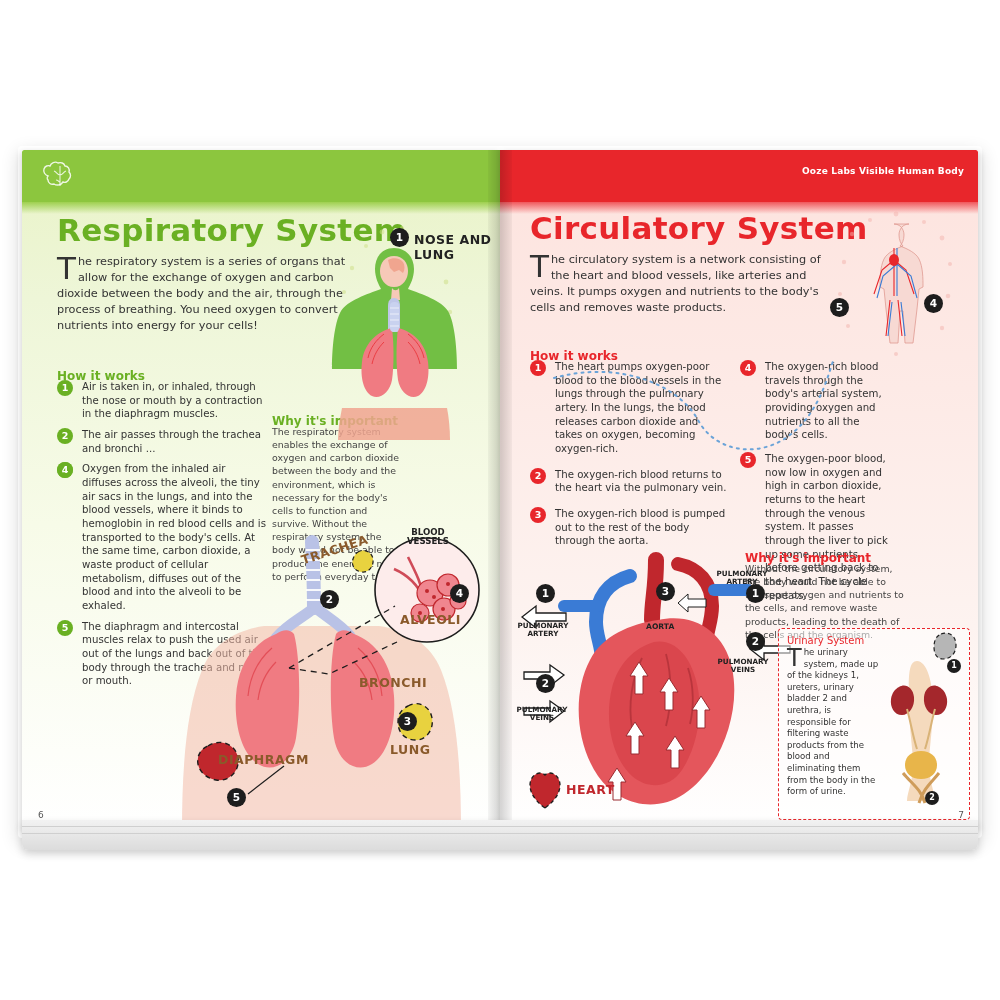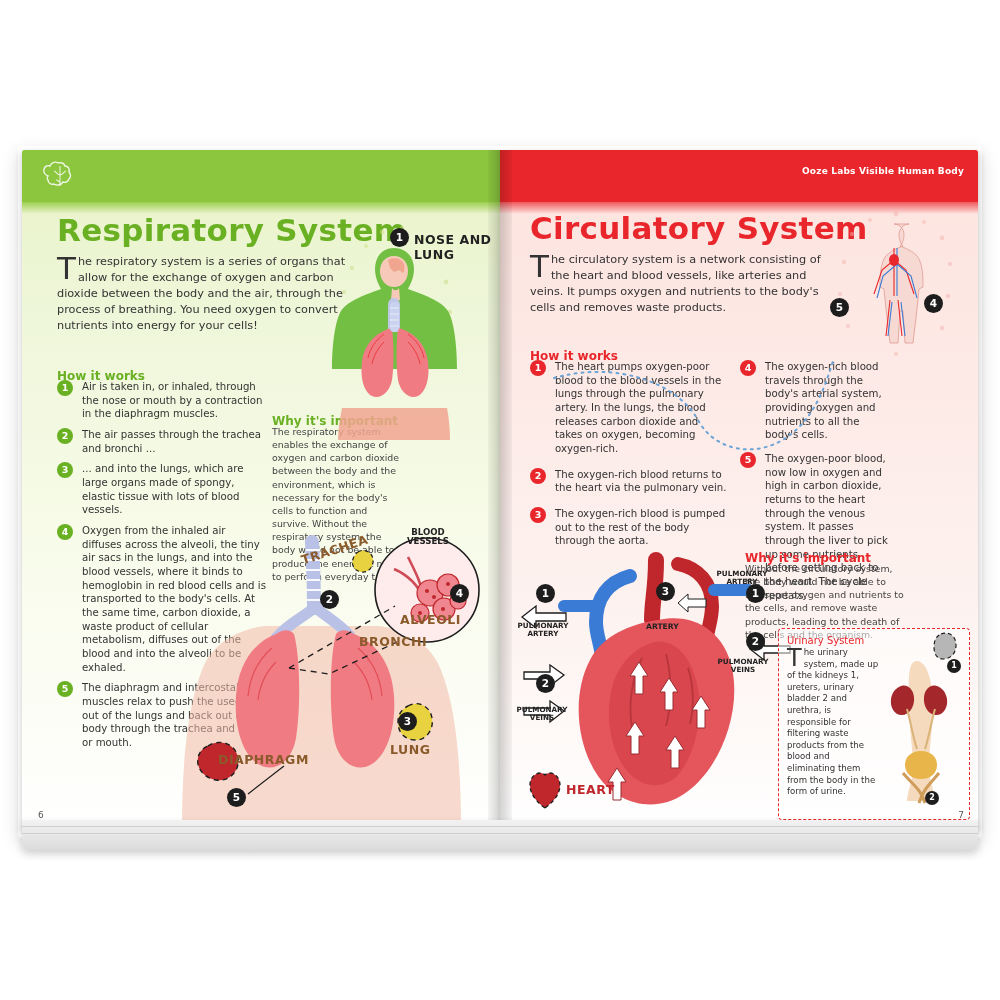--- a/index.html
+++ b/index.html
@@ -85,21 +85,21 @@
     <div class="body-text" style="position:absolute;left:35px;top:104px;width:295px;">
       <span class="dropcap">T</span>
       <span>he respiratory system is a series of organs that allow for the exchange of oxygen and carbon dioxide between the body and the air, through the process of breathing. You need oxygen to convert nutrients into energy for your cells!</span>
     </div>
 
     <div class="sec-head green" style="position:absolute;left:35px;top:210px;">How it works</div>
 
     <ol class="steps" style="position:absolute;left:35px;top:230px;width:210px;">
       <li><span class="num green">1</span><span>Air is taken in, or inhaled, through the nose or mouth by a contraction in the diaphragm muscles.</span></li>
       <li><span class="num green">2</span><span>The air passes through the trachea and bronchi ...</span></li>
-      <li><span class="num green">3</span><span>... and into the lungs, which are large organs made of spongy, elastic tissue with lots of blood vessels.</span></li>
+      <li><span class="num green">3</span></li>
       <li><span class="num green">4</span><span>Oxygen from the inhaled air diffuses across the alveoli, the tiny air sacs in the lungs, and into the blood vessels, where it binds to hemoglobin in red blood cells and is transported to the body's cells. At the same time, carbon dioxide, a waste product of cellular metabolism, diffuses out of the blood and into the alveoli to be exhaled.</span></li>
       <li><span class="num green">5</span><span>The diaphragm and intercostal muscles relax to push the used air out of the lungs and back out of the body through the trachea and nose or mouth.</span></li>
     </ol>
 
     <div class="sec-head green" style="position:absolute;left:250px;top:255px;width:130px;">Why it's important</div>
     <div class="small-col" style="position:absolute;left:250px;top:275px;width:133px;">The respiratory system enables the exchange of oxygen and carbon dioxide between the body and the environment, which is necessary for the body's cells to function and survive. Without the respiratory system, the body would not be able to produce the energy it needs to perform everyday tasks.</div>
 
     <svg style="position:absolute;left:300px;top:60px;" width="145" height="250" viewBox="0 0 145 250">
       <g opacity=".55">
         <circle cx="44" cy="36" r="2" fill="#cfe08a"></circle>
@@ -181,21 +181,21 @@
     </svg>
 
     <svg style="position:absolute;left:255px;top:420px;" width="180" height="120">
       <path d="M12 98 L60 70 L118 36" stroke="#1d1d1d" stroke-width="1.3" fill="none" stroke-dasharray="6 5"></path>
       <path d="M12 98 L52 104 L120 72" stroke="#1d1d1d" stroke-width="1.3" fill="none" stroke-dasharray="6 5"></path>
     </svg>
 
     <div class="callout cal-label" style="left:278px;top:392px;transform:rotate(-18deg);color:#8a5a2b;">TRACHEA</div>
     <div class="badge" style="left:298px;top:440px;">2</div>
 
-    <div class="callout cal-label" style="left:337px;top:484px;color:#8a5a2b;">BRONCHI</div>
+    <div class="callout cal-label" style="left:337px;top:525px;color:#8a5a2b;">BRONCHI</div>
 
     <div class="callout cal-label" style="left:368px;top:592px;color:#8a5a2b;">LUNG</div>
     <div class="badge" style="left:376px;top:562px;">3</div>
 
     <div class="callout cal-label" style="left:378px;top:462px;color:#8a5a2b;">ALVEOLI</div>
     <div class="badge" style="left:428px;top:434px;">4</div>
 
     <div class="callout" style="left:382px;top:378px;width:48px;text-align:center;font-size:8.6px;line-height:1.1;color:#222;">BLOOD VESSELS</div>
 
     <div class="callout cal-label" style="left:196px;top:602px;color:#8a5a2b;">DIAPHRAGM</div>
@@ -304,21 +304,21 @@
     <svg style="position:absolute;left:246px;top:486px;" width="46" height="26">
       <path d="M4 13L18 3v7h26v7H18v7z" fill="#fff" stroke="#1d1d1d" stroke-width="1.3"></path>
     </svg>
 
     <div class="badge" style="left:36px;top:434px;">1</div>
     <div class="callout" style="left:14px;top:472px;width:58px;font-size:7.2px;text-align:center;line-height:1.15;color:#222;">PULMONARY ARTERY</div>
     <div class="badge" style="left:36px;top:524px;">2</div>
     <div class="callout" style="left:12px;top:556px;width:60px;font-size:7.2px;text-align:center;line-height:1.15;color:#222;">PULMONARY VEINS</div>
 
     <div class="badge" style="left:156px;top:432px;">3</div>
-    <div class="callout" style="left:146px;top:472px;font-size:7.6px;color:#222;">ARTERY</div>
+    <div class="callout" style="left:146px;top:472px;font-size:7.6px;color:#222;">AORTA</div>
 
     <div class="badge" style="left:246px;top:434px;">1</div>
     <div class="callout" style="left:214px;top:420px;width:56px;font-size:7.2px;text-align:center;line-height:1.15;color:#222;">PULMONARY ARTERY</div>
     <div class="badge" style="left:246px;top:482px;">2</div>
     <div class="callout" style="left:214px;top:508px;width:58px;font-size:7.2px;text-align:center;line-height:1.15;color:#222;">PULMONARY VEINS</div>
 
     <svg style="position:absolute;left:28px;top:620px;" width="34" height="40">
       <path d="M17 38C6 30 2 22 2 15 2 8 7 3 12 3c3 0 5 2 5 2s2-2 5-2c5 0 10 5 10 12 0 7-4 15-15 23z" fill="#c0272d" stroke="#1d1d1d" stroke-width="1.3" stroke-dasharray="4 3"></path>
     </svg>
     <div class="callout cal-label" style="left:66px;top:632px;color:#c0272d;">HEART</div>

